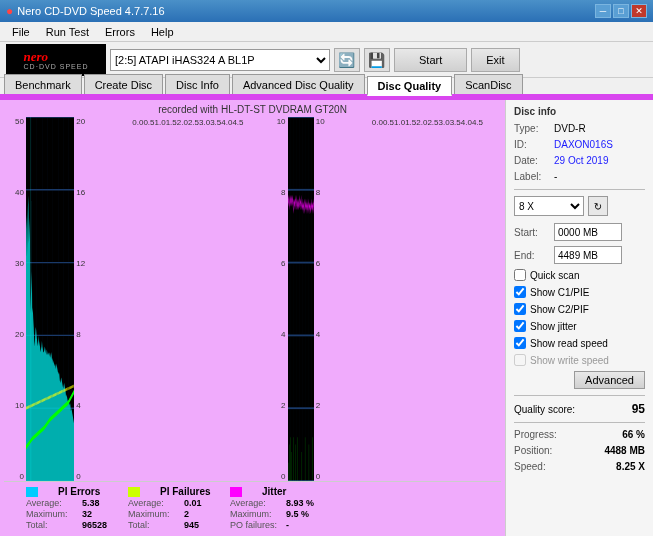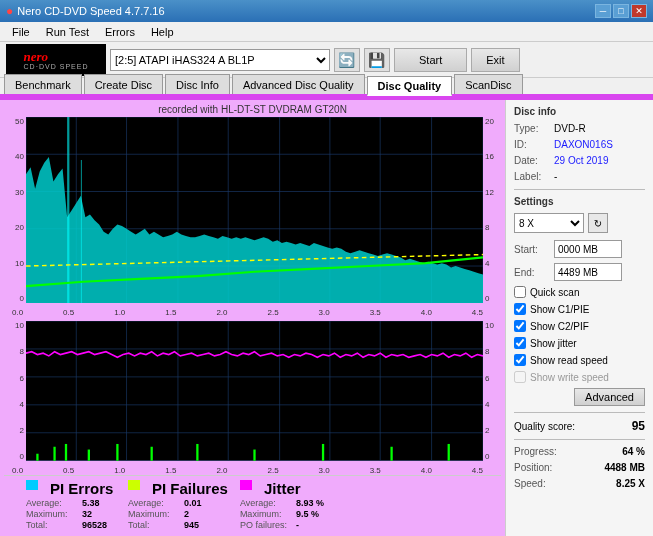--- a/index.html
+++ b/index.html
@@ -164,21 +164,21 @@
     }
     .chart-title {
       text-align: center;
       font-size: 10px;
       color: #333;
       margin-bottom: 2px;
     }
 
     .chart-container {
       display: flex;
-      flex-direction: column;
+      flex-direction: row;
       gap: 4px;
       flex: 1;
     }
 
     .chart-wrapper {
       display: flex;
       align-items: stretch;
       position: relative;
     }
 
@@ -210,37 +210,37 @@
 
     svg.chart {
       width: 100%;
       height: 100%;
       display: block;
     }
 
     .x-axis {
       display: flex;
       justify-content: space-between;
-      margin-left: 8px;
+      margin-left: 36px;
       margin-right: 18px;
       font-size: 8px;
       color: #333;
       padding-top: 1px;
     }
 
     
     .legend {
       display: flex;
       gap: 12px;
       padding: 4px 0 2px 22px;
       font-size: 9px;
       border-top: 1px solid #ccc;
     }
     .legend-item { display: flex; flex-direction: column; gap: 1px; min-width: 90px; }
-    .legend-header { display: flex; gap: 12px; font-weight: bold; font-size: 15px; }
+    .legend-header { display: flex; align-items: center; gap: 20px; font-weight: bold; font-size: 10px; }
     .legend-box { width: 12px; height: 10px; display: inline-block; }
     .legend-row { display: flex; gap: 4px; font-size: 9px; }
     .legend-label { color: #555; min-width: 52px; }
     .legend-value { font-weight: bold; }
 
     
     .right-panel {
       width: 148px;
       background: #f5f5f5;
       border-left: 1px solid #ccc;
@@ -568,21 +568,20 @@
       <span class="info-label">Date:</span>
       <span class="info-value date">29 Oct 2019</span>
     </div>
     <div class="info-row">
       <span class="info-label">Label:</span>
       <span class="info-value black">-</span>
     </div>
 
     <div class="separator"></div>
 
-    <div class="panel-section-title">Settings</div>
     <div class="settings-row">
       <select class="settings-select">
         <option>8 X</option>
       </select>
       <div class="settings-icon-btn">↻</div>
     </div>
     <div class="info-row">
       <span class="info-label">Start:</span>
       <input class="mb-input" type="text" readonly="" value="0000 MB" style="">
     </div>
@@ -622,21 +621,21 @@
 
     <div class="quality-row">
       <span>Quality score:</span>
       <span class="quality-score">95</span>
     </div>
 
     <div class="separator"></div>
 
     <div class="progress-row">
       <span class="progress-label">Progress:</span>
-      <span class="progress-value">64 %</span>
+      <span class="progress-value">66 %</span>
     </div>
     <div class="progress-row">
       <span class="progress-label">Position:</span>
       <span class="progress-value">4488 MB</span>
     </div>
     <div class="progress-row">
       <span class="progress-label">Speed:</span>
       <span class="progress-value">8.25 X</span>
     </div>
   </div>

